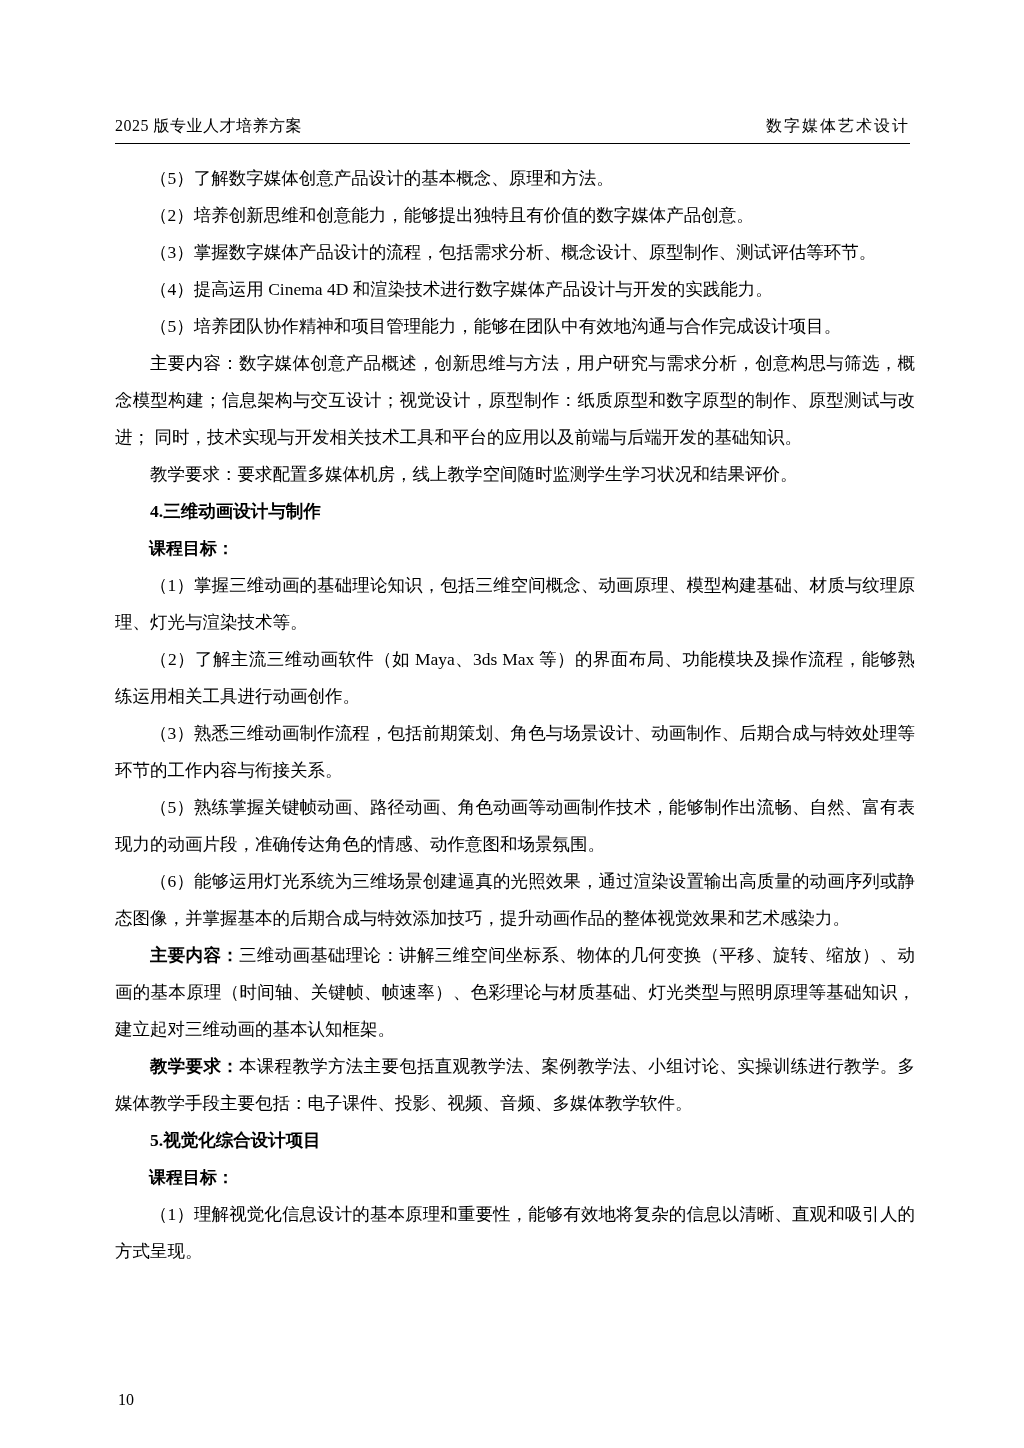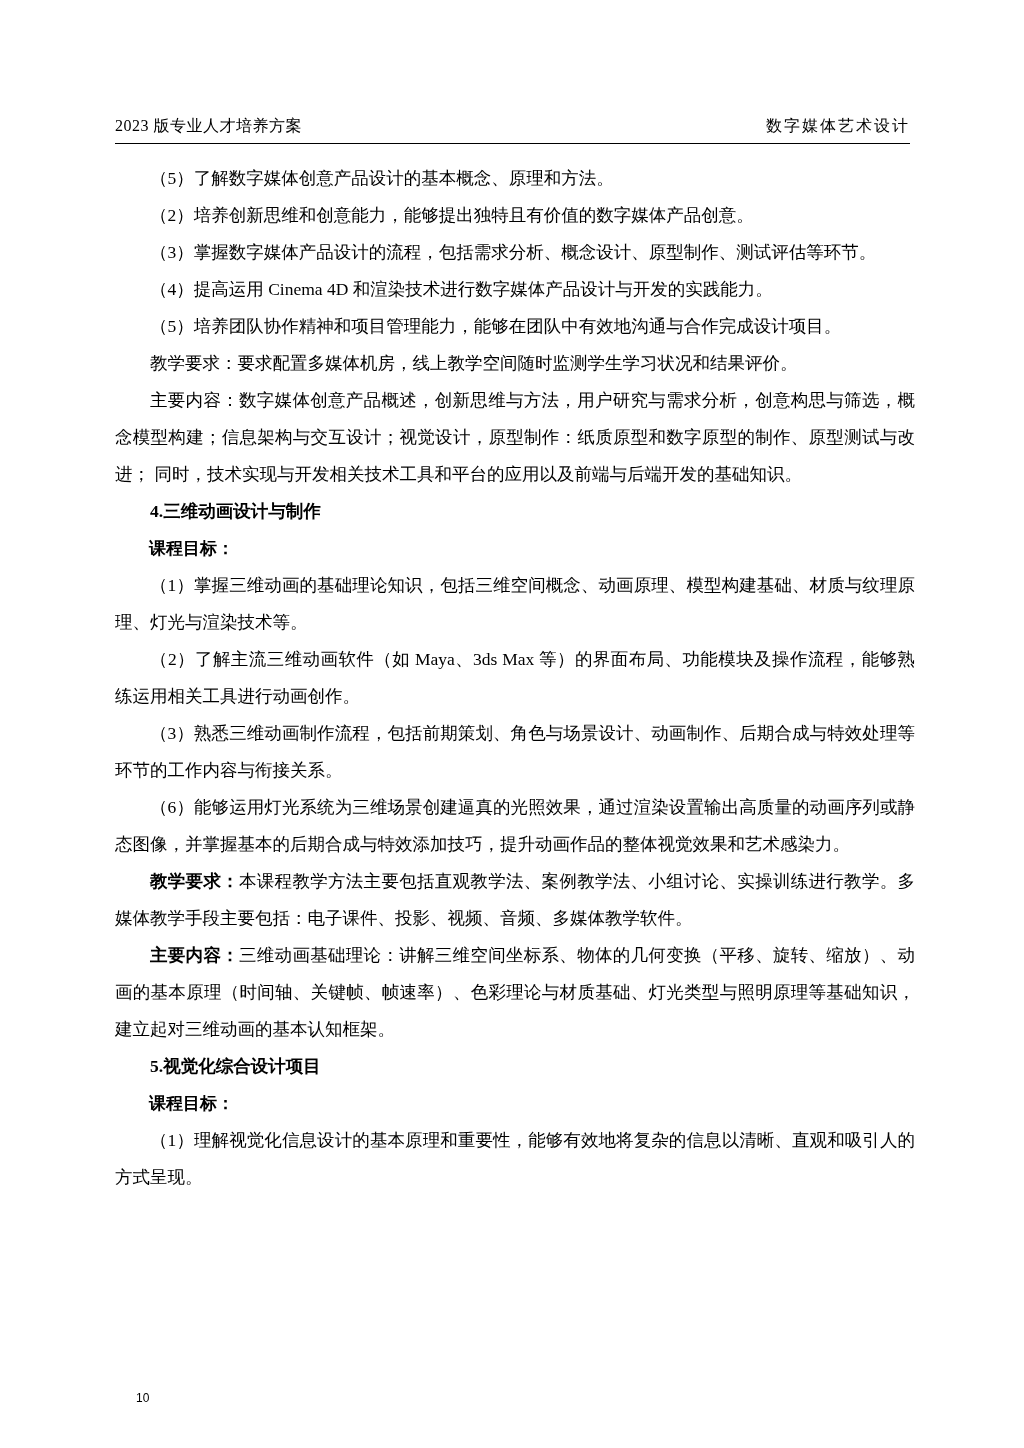--- a/index.html
+++ b/index.html
@@ -81,59 +81,59 @@
     text-indent: 2em;
   }
   .lead {
     font-weight: bold;
   }
   
   .footer {
     position: absolute;
     left: 118px;
     top: 1391px;
-    font-size: 12px;
-    font-family: Liberation Sans, sans-serif;
-    margin-left: 18px;
+    font-size: 16px;
+    font-family: Liberation Serif, serif;
   }
 </style>
 </head>
 <body>
 
 <div class="page">
 
   <div class="header">
-    <span class="hdr-left">2023 版专业人才培养方案</span>
+    <span class="hdr-left">2025 版专业人才培养方案</span>
     <span class="hdr-right">数字媒体艺术设计</span>
   </div>
   <div class="header-rule"></div>
 
   <div class="content">
 
     <p class="indent2">（5）了解数字媒体创意产品设计的基本概念、原理和方法。</p>
     <p class="indent2">（2）培养创新思维和创意能力，能够提出独特且有价值的数字媒体产品创意。</p>
     <p class="indent2">（3）掌握数字媒体产品设计的流程，包括需求分析、概念设计、原型制作、测试评估等环节。</p>
     <p class="indent2">（4）提高运用 Cinema 4D 和渲染技术进行数字媒体产品设计与开发的实践能力。</p>
     <p class="indent2">（5）培养团队协作精神和项目管理能力，能够在团队中有效地沟通与合作完成设计项目。</p>
 
+    <p class="indent2"><span>主要内容：</span><span>数字媒体创意产品概述，创新思维与方法，用户研究与需求分析，创意构思与筛选，概念模型构建；信息架构与交互设计；视觉设计，原型制作：纸质原型和数字原型的制作、原型测试与改进；  同时，技术实现与开发相关技术工具和平台的应用以及前端与后端开发的基础知识。</span></p>
+
     <p class="indent2"><span>教学要求：</span><span>要求配置多媒体机房，线上教学空间随时监测学生学习状况和结果评价。</span></p>
-
-    <p class="indent2"><span>主要内容：</span><span>数字媒体创意产品概述，创新思维与方法，用户研究与需求分析，创意构思与筛选，概念模型构建；信息架构与交互设计；视觉设计，原型制作：纸质原型和数字原型的制作、原型测试与改进；  同时，技术实现与开发相关技术工具和平台的应用以及前端与后端开发的基础知识。</span></p>
 
     <p class="sec-title">4.三维动画设计与制作</p>
     <p class="sub-title">课程目标：</p>
 
     <p class="indent2">（1）掌握三维动画的基础理论知识，包括三维空间概念、动画原理、模型构建基础、材质与纹理原理、灯光与渲染技术等。</p>
     <p class="indent2">（2）了解主流三维动画软件（如 Maya、3ds Max 等）的界面布局、功能模块及操作流程，能够熟练运用相关工具进行动画创作。</p>
     <p class="indent2">（3）熟悉三维动画制作流程，包括前期策划、角色与场景设计、动画制作、后期合成与特效处理等环节的工作内容与衔接关系。</p>
+    <p class="indent2">（5）熟练掌握关键帧动画、路径动画、角色动画等动画制作技术，能够制作出流畅、自然、富有表现力的动画片段，准确传达角色的情感、动作意图和场景氛围。</p>
     <p class="indent2">（6）能够运用灯光系统为三维场景创建逼真的光照效果，通过渲染设置输出高质量的动画序列或静态图像，并掌握基本的后期合成与特效添加技巧，提升动画作品的整体视觉效果和艺术感染力。</p>
 
+    <p class="indent2"><span class="lead">主要内容：</span><span>三维动画基础理论：讲解三维空间坐标系、物体的几何变换（平移、旋转、缩放）、动画的基本原理（时间轴、关键帧、帧速率）、色彩理论与材质基础、灯光类型与照明原理等基础知识，建立起对三维动画的基本认知框架。</span></p>
+
     <p class="indent2"><span class="lead">教学要求：</span><span>本课程教学方法主要包括直观教学法、案例教学法、小组讨论、实操训练进行教学。多媒体教学手段主要包括：电子课件、投影、视频、音频、多媒体教学软件。</span></p>
-
-    <p class="indent2"><span class="lead">主要内容：</span><span>三维动画基础理论：讲解三维空间坐标系、物体的几何变换（平移、旋转、缩放）、动画的基本原理（时间轴、关键帧、帧速率）、色彩理论与材质基础、灯光类型与照明原理等基础知识，建立起对三维动画的基本认知框架。</span></p>
 
     <p class="sec-title">5.视觉化综合设计项目</p>
     <p class="sub-title">课程目标：</p>
 
     <p class="indent2">（1）理解视觉化信息设计的基本原理和重要性，能够有效地将复杂的信息以清晰、直观和吸引人的方式呈现。</p>
 
   </div>
 
   <div class="footer">10</div>
 

